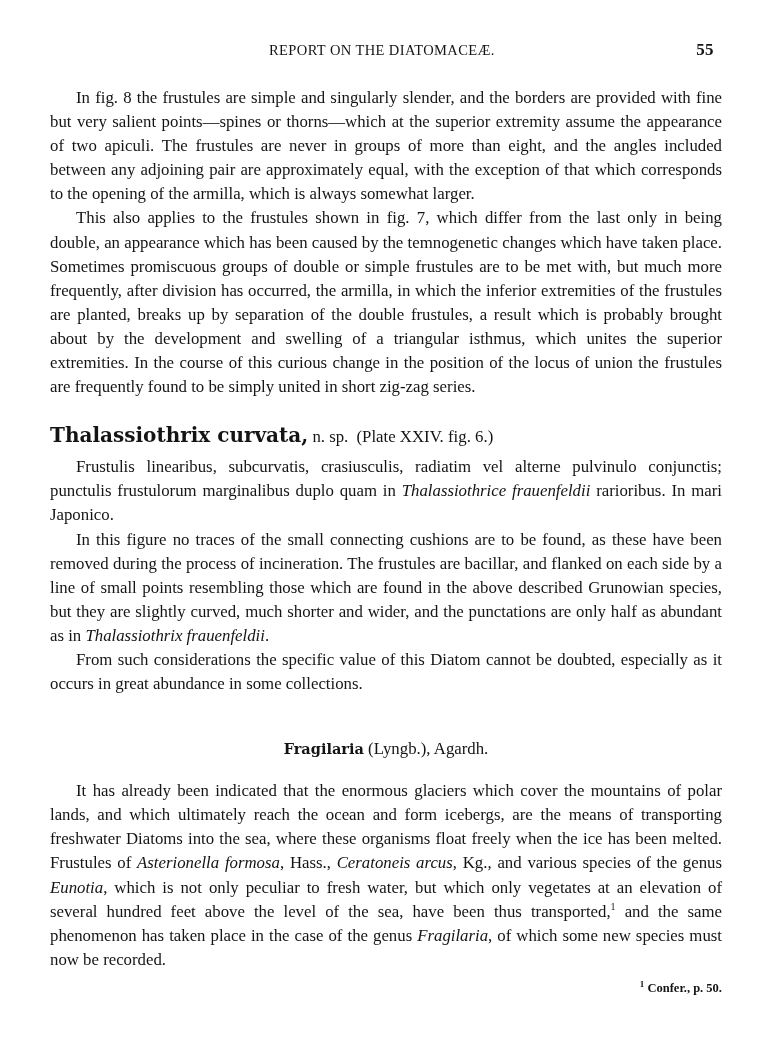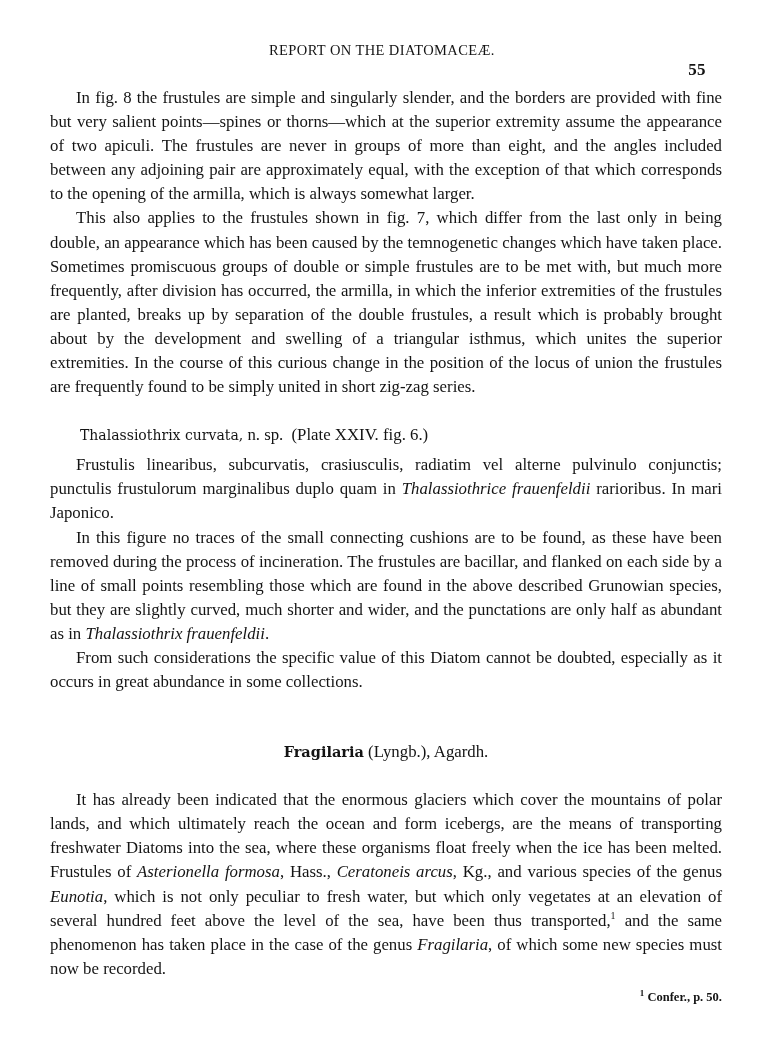--- a/index.html
+++ b/index.html
@@ -10,41 +10,41 @@
   }
   .page {
     position: absolute; left: 50px; top: 40px; width: 672px;
   }
   .running-head {
     position: relative; height: 24px;
     font-family: "Liberation Serif", serif;
     font-size: 14.5px; letter-spacing: 0.4px;
   }
   .running-head .title { position: absolute; left: 219px; top: 2px; text-align: center; }
-  .running-head .pageno { position: absolute; right: 16px; top: 0; font-weight: bold; font-size: 17px; margin-top: 20px; }
+  .running-head .pageno { position: absolute; right: 8px; top: 0; font-weight: bold; font-size: 17px; }
   p {
     margin: 0;
     font-family: "Liberation Serif", serif;
     font-size: 16.8px; line-height: 24.1px;
     text-align: justify;
   }
   p.indent { text-indent: 26px; }
   .block1 { margin-top: 22px; }
   .species-heading {
     margin-top: 24px;
     font-family: "Liberation Serif", serif;
     font-size: 16.8px; line-height: 24px;
   }
-  .species-heading .name { font-weight: normal; font-family: "DejaVu Serif", serif; font-size: 14px; margin-left: 30px; }
+  .species-heading .name { font-weight: bold; font-family: "DejaVu Serif", serif; font-size: 20px; }
   .species-heading .plate { margin-left: 4px; }
   .latin { margin-top: 6px; }
   .section-heading {
     margin-top: 42px; text-align: center;
     font-family: "Liberation Serif", serif;
-    font-size: 16.8px; line-height: 32px;
+    font-size: 16.8px; line-height: 21px;
   }
   .section-heading .genus { font-weight: bold; font-family: "DejaVu Serif", serif; font-size: 14.5px; }
   .sec-body { margin-top: 20px; }
   i { font-style: italic; }
   sup { font-size: 10px; line-height: 0; }
   .footnote {
     margin-top: 6px; text-align: right;
     font-family: Liberation Serif, serif; font-size: 12.5px; font-weight: bold; line-height: 20px;
   }
   .footnote sup { font-size: 9px; }

